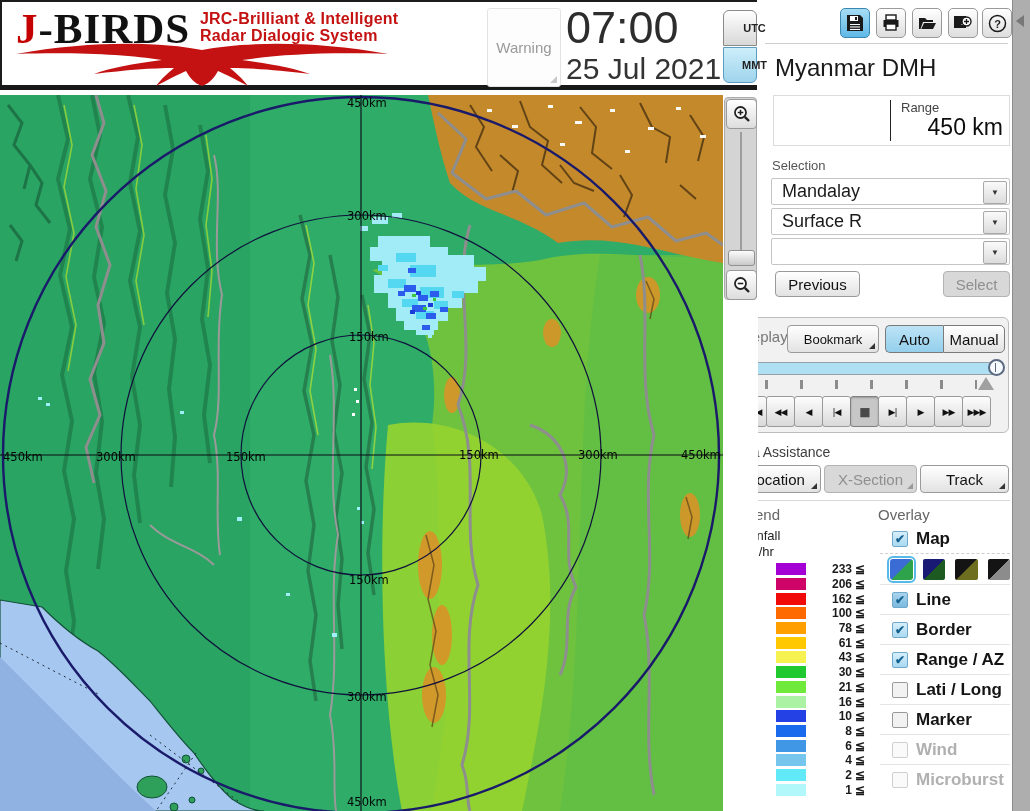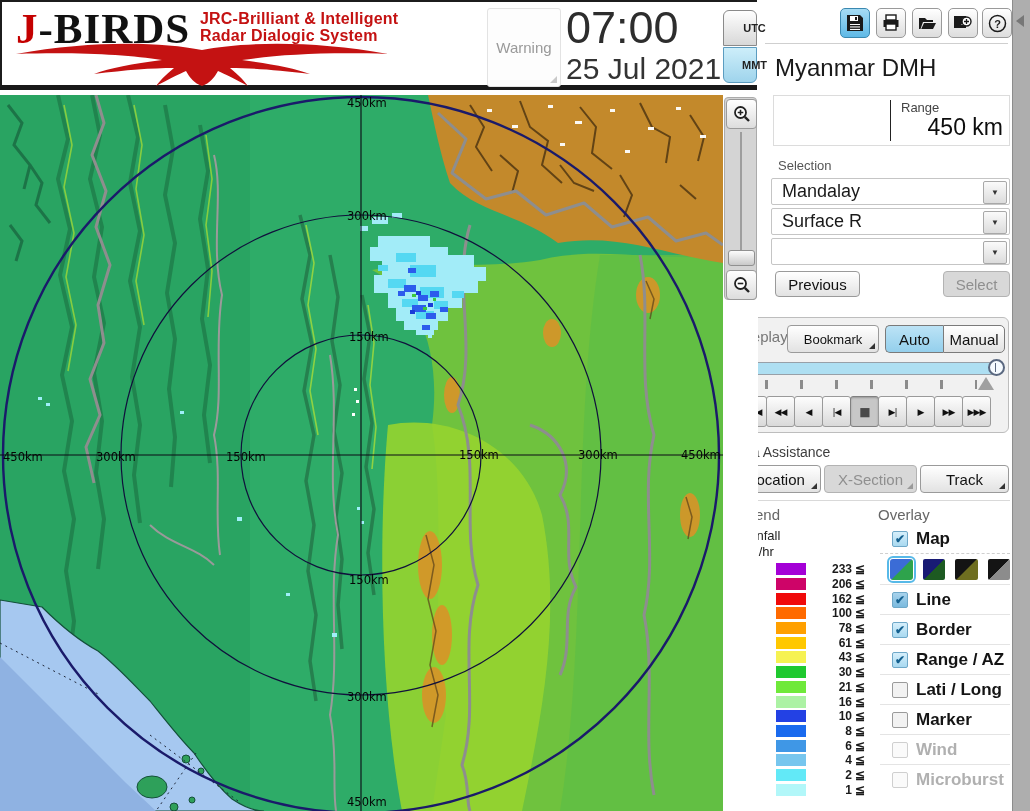--- a/index.html
+++ b/index.html
@@ -38,21 +38,21 @@
   
   #edge-strip{left:1012px;top:0;width:18px;height:811px;background:#aeaeae;border-left:1px solid #8c8c8c;}
   #edge-arrow{left:1016px;top:15px;width:0;height:0;border-top:6px solid transparent;
           border-bottom:6px solid transparent;border-right:8px solid #777;}
 
   
   #range-box{left:773px;top:95px;width:237px;height:51px;background:#fff;border:1px solid #dcdcdc;box-sizing:border-box;}
   #range-div{position:absolute;left:116px;top:4px;bottom:4px;width:1px;background:#222;}
   #range-label{position:absolute;left:127px;top:4px;font-size:13px;color:#444;}
   #range-value{position:absolute;right:6px;bottom:4px;font-size:23px;color:#0d0d0d;}
-  #selection-label{left:772px;top:158px;font-size:13px;color:#555;margin-left:6px;}
+  #selection-label{left:772px;top:158px;font-size:13px;color:#555;}
   .dropdown{left:771px;width:239px;height:27px;background:#fff;border:1px solid #c5c5c5;
           border-radius:2px;box-sizing:border-box;}
   .dropdown .val{position:absolute;left:10px;top:2px;font-size:18px;color:#1a1a1a;}
   .dd-btn{position:absolute;right:2px;top:2px;width:22px;height:21px;border:1px solid #a8a8a8;
           border-radius:2px;background:linear-gradient(#fafafa,#dcdcdc);
           display:flex;align-items:center;justify-content:center;font-size:8px;color:#333;}
   .btn{box-sizing:border-box;border:1px solid #9a9a9a;border-radius:4px;font-size:15px;color:#111;
           background:linear-gradient(#fff,#e2e2e2);display:flex;align-items:center;justify-content:center;}
   .btn.gray{background:#d8d8d8;color:#8f8f8f;border-color:#b3b3b3;}
   .corner::after{content:"";position:absolute;right:3px;bottom:3px;width:0;height:0;

